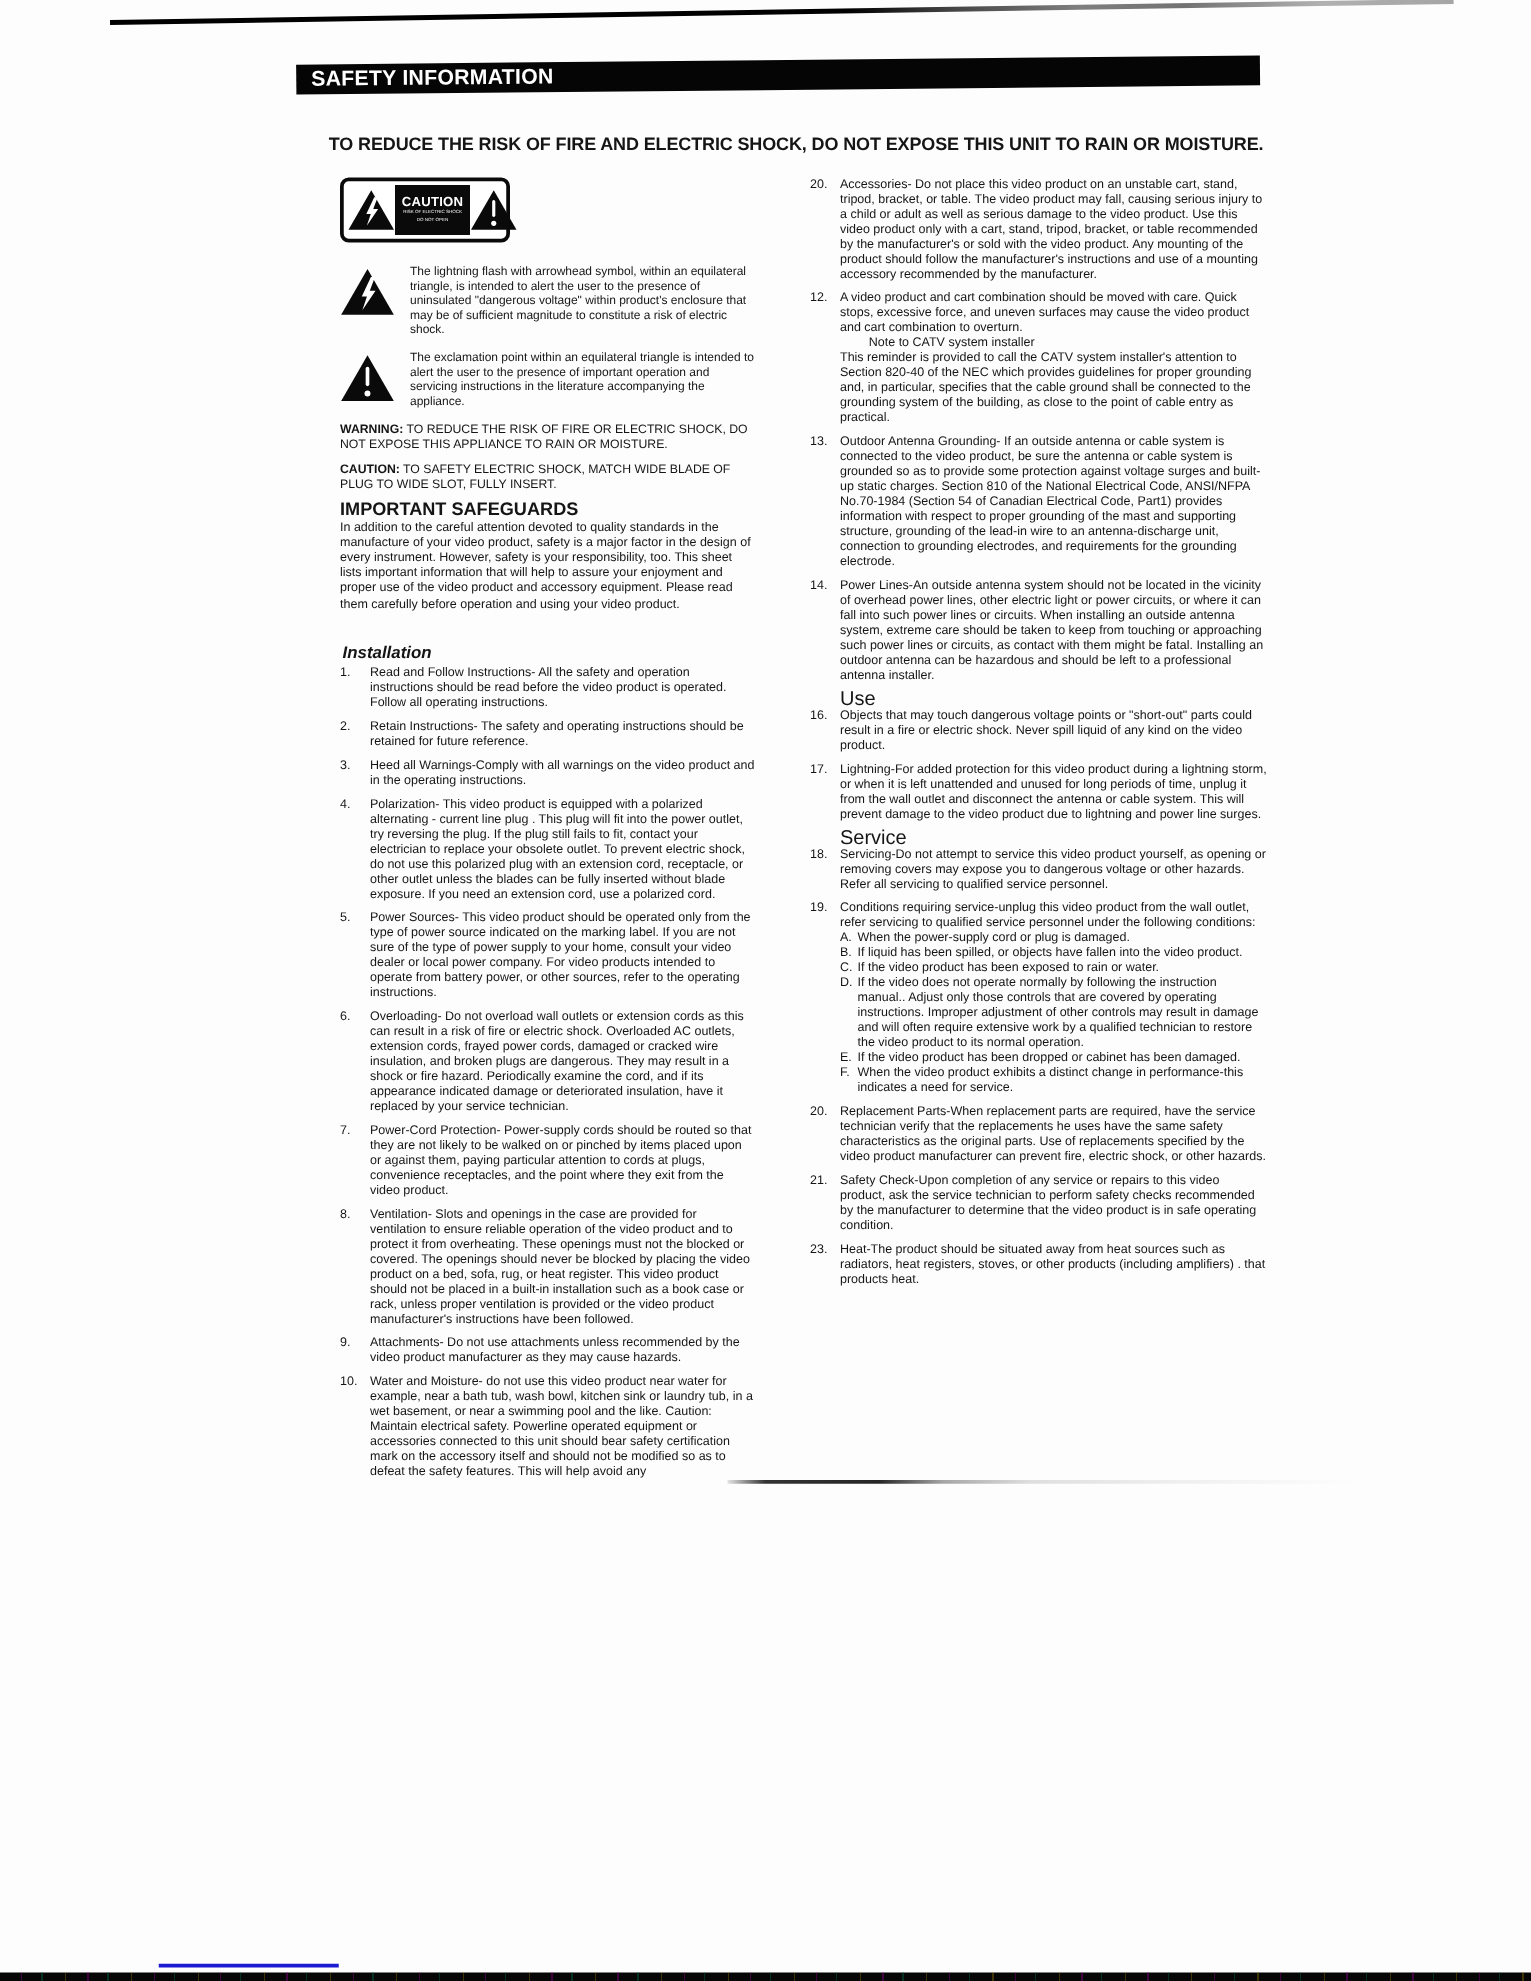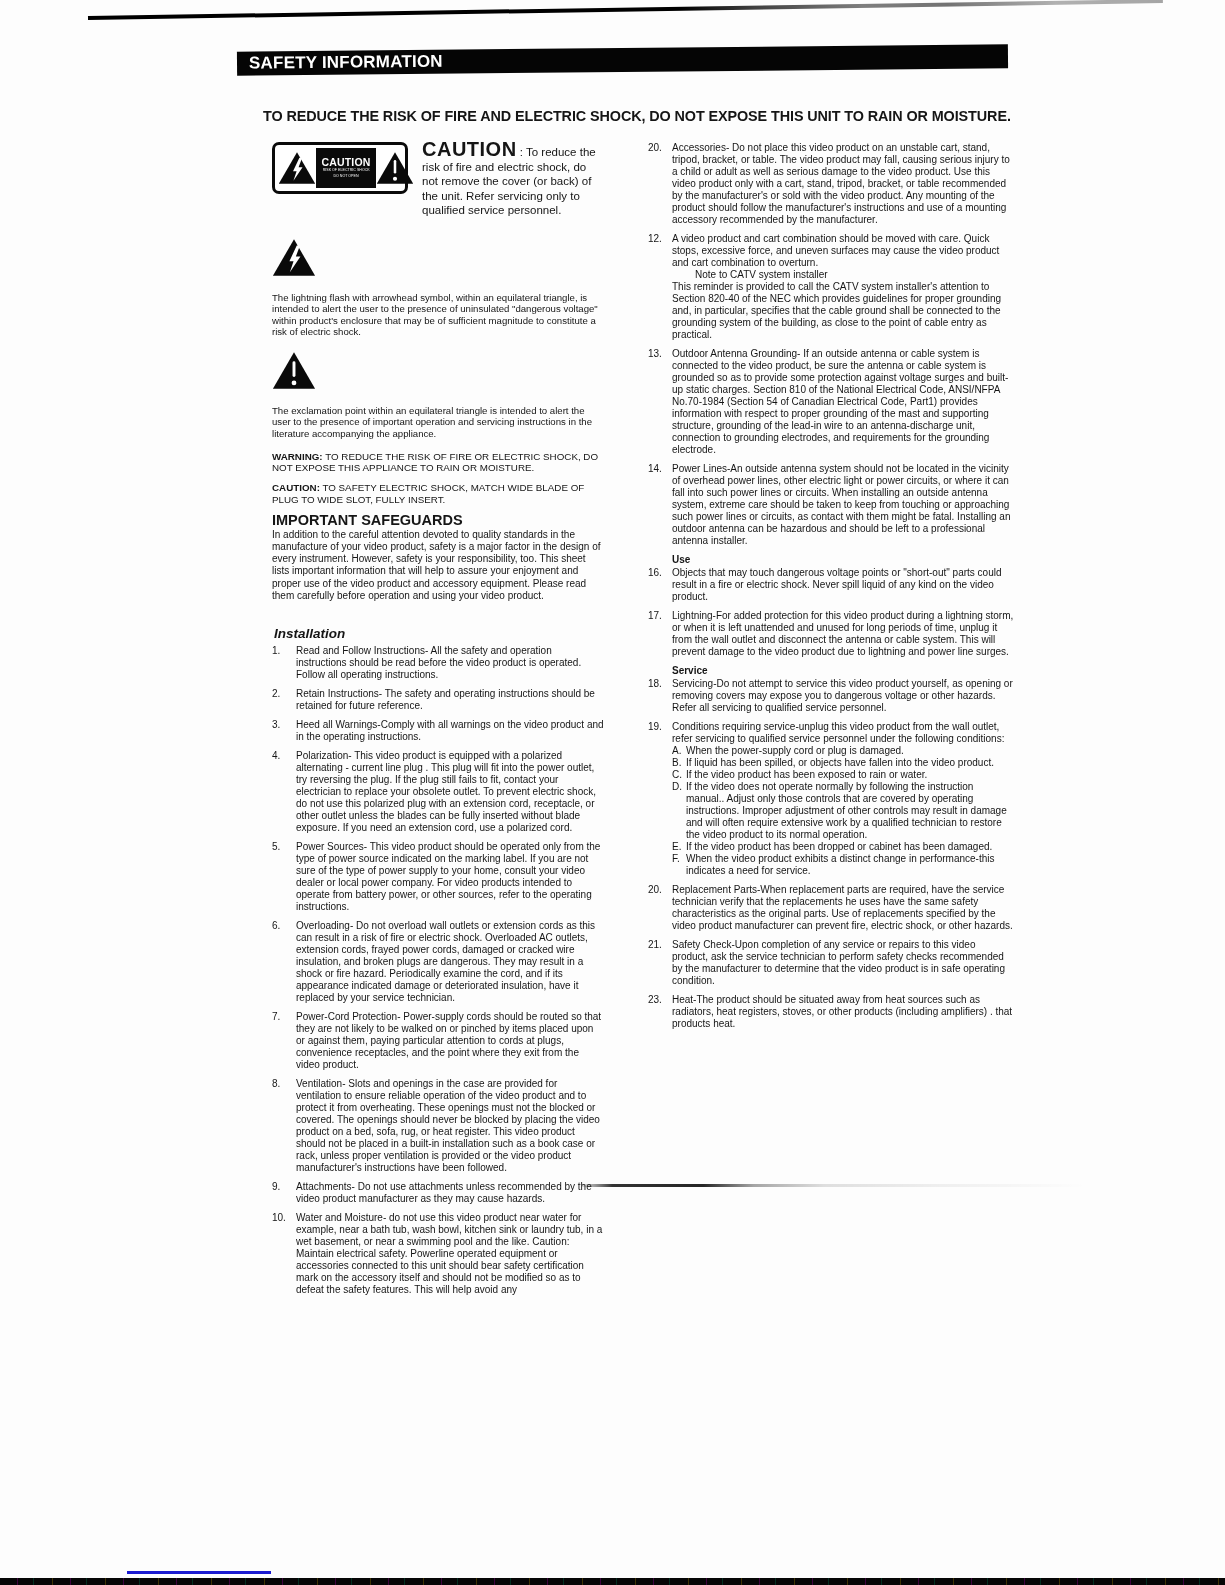--- a/index.html
+++ b/index.html
@@ -34,31 +34,31 @@
   .clabel{flex:0 0 auto;width:136px;height:52px;border:3px solid #0a0a0a;border-radius:7px;
     display:flex;align-items:center;justify-content:space-between;padding:2px 3px;box-sizing:border-box;background:#fff;}
   .clabel svg{display:block;}
   .cbox{width:60px;height:40px;background:#0a0a0a;color:#fff;text-align:center;
     display:flex;flex-direction:column;align-items:center;justify-content:center;}
   .cbox .big{font-size:10.5px;font-weight:bold;letter-spacing:.2px;line-height:12px;}
   .cbox .tiny{font-size:6px;line-height:6px;transform:scale(.6);transform-origin:center top;white-space:nowrap;}
   .cau-text{font-size:11.5px;line-height:14.5px;}
   .cau-text .cau-big{font-size:20px;font-weight:bold;letter-spacing:.5px;}
   
-  .tri-row{display:flex;gap:12px;margin-bottom:11px;flex-direction:column;}
+  .tri-row{display:flex;gap:12px;margin-bottom:11px;}
   .tri-row svg{flex:0 0 auto;margin-top:2px;}
   .tri-row .note{flex:1;font-size:9.6px;line-height:11.6px;}
   
   .warnp{margin-bottom:8px;font-size:9.8px;line-height:11.8px;}
   .warnp b{font-weight:bold;}
   
   .h-safeguards{font-weight:bold;font-size:14.5px;margin:4px 0 3px 0;}
   .intro{font-size:10px;line-height:12.2px;}
   .h-install{font-style:italic;font-weight:bold;font-size:13.5px;margin:26px 0 5px 2px;}
-  .h-sub{font-weight:bold;font-size:10px;margin:2px 0 1px 24px;}
+  .h-sub{font-weight:normal;font-size:16px;margin:2px 0 1px 24px;}
   
   ol.plain{list-style:none;margin:0;padding:0;}
   li.item{display:flex;margin-bottom:7px;}
   li.item .num{flex:0 0 24px;}
   li.item .txt{flex:1;}
   .note-title{margin-top:0;padding-left:23px;}
   .subs{margin:0;padding:0;list-style:none;}
   .subrow{display:flex;}
   .subrow .letter{flex:0 0 14px;}
   .subrow .stxt{flex:1;}
@@ -96,21 +96,20 @@
           <div class="tiny">DO NOT OPEN</div>
         </div>
         <span>
           <svg width="38" height="34" viewBox="0 0 48 42">
               <path d="M24 1 L47 41 L1 41 Z" fill="#0a0a0a"></path>
               <rect x="22.4" y="11" width="3.2" height="17" rx="1.6" fill="#fff"></rect>
               <circle cx="24" cy="34.5" r="2.6" fill="#fff"></circle>
             </svg>
         </span>
       </div>
-      <p class="cau-text"><span class="cau-big">CAUTION</span><span> : To reduce the risk of fire and electric shock, do not remove the cover (or back) of the unit. Refer servicing only to qualified service personnel.</span></p>
     </div>
 
     <div class="tri-row">
       <span>
         <svg width="44" height="39" viewBox="0 0 48 42">
             <path d="M24 1 L47 41 L1 41 Z" fill="#0a0a0a"></path>
             <path d="M27 8 L19 25 H23.5 L19.5 37 L31 20 H26 L30.5 8 Z" fill="#fff"></path>
           </svg>
       </span>
       <p class="note">The lightning flash with arrowhead symbol, within an equilateral triangle, is intended to alert the user to the presence of uninsulated "dangerous voltage" within product's enclosure that may be of sufficient magnitude to constitute a risk of electric shock.</p>

